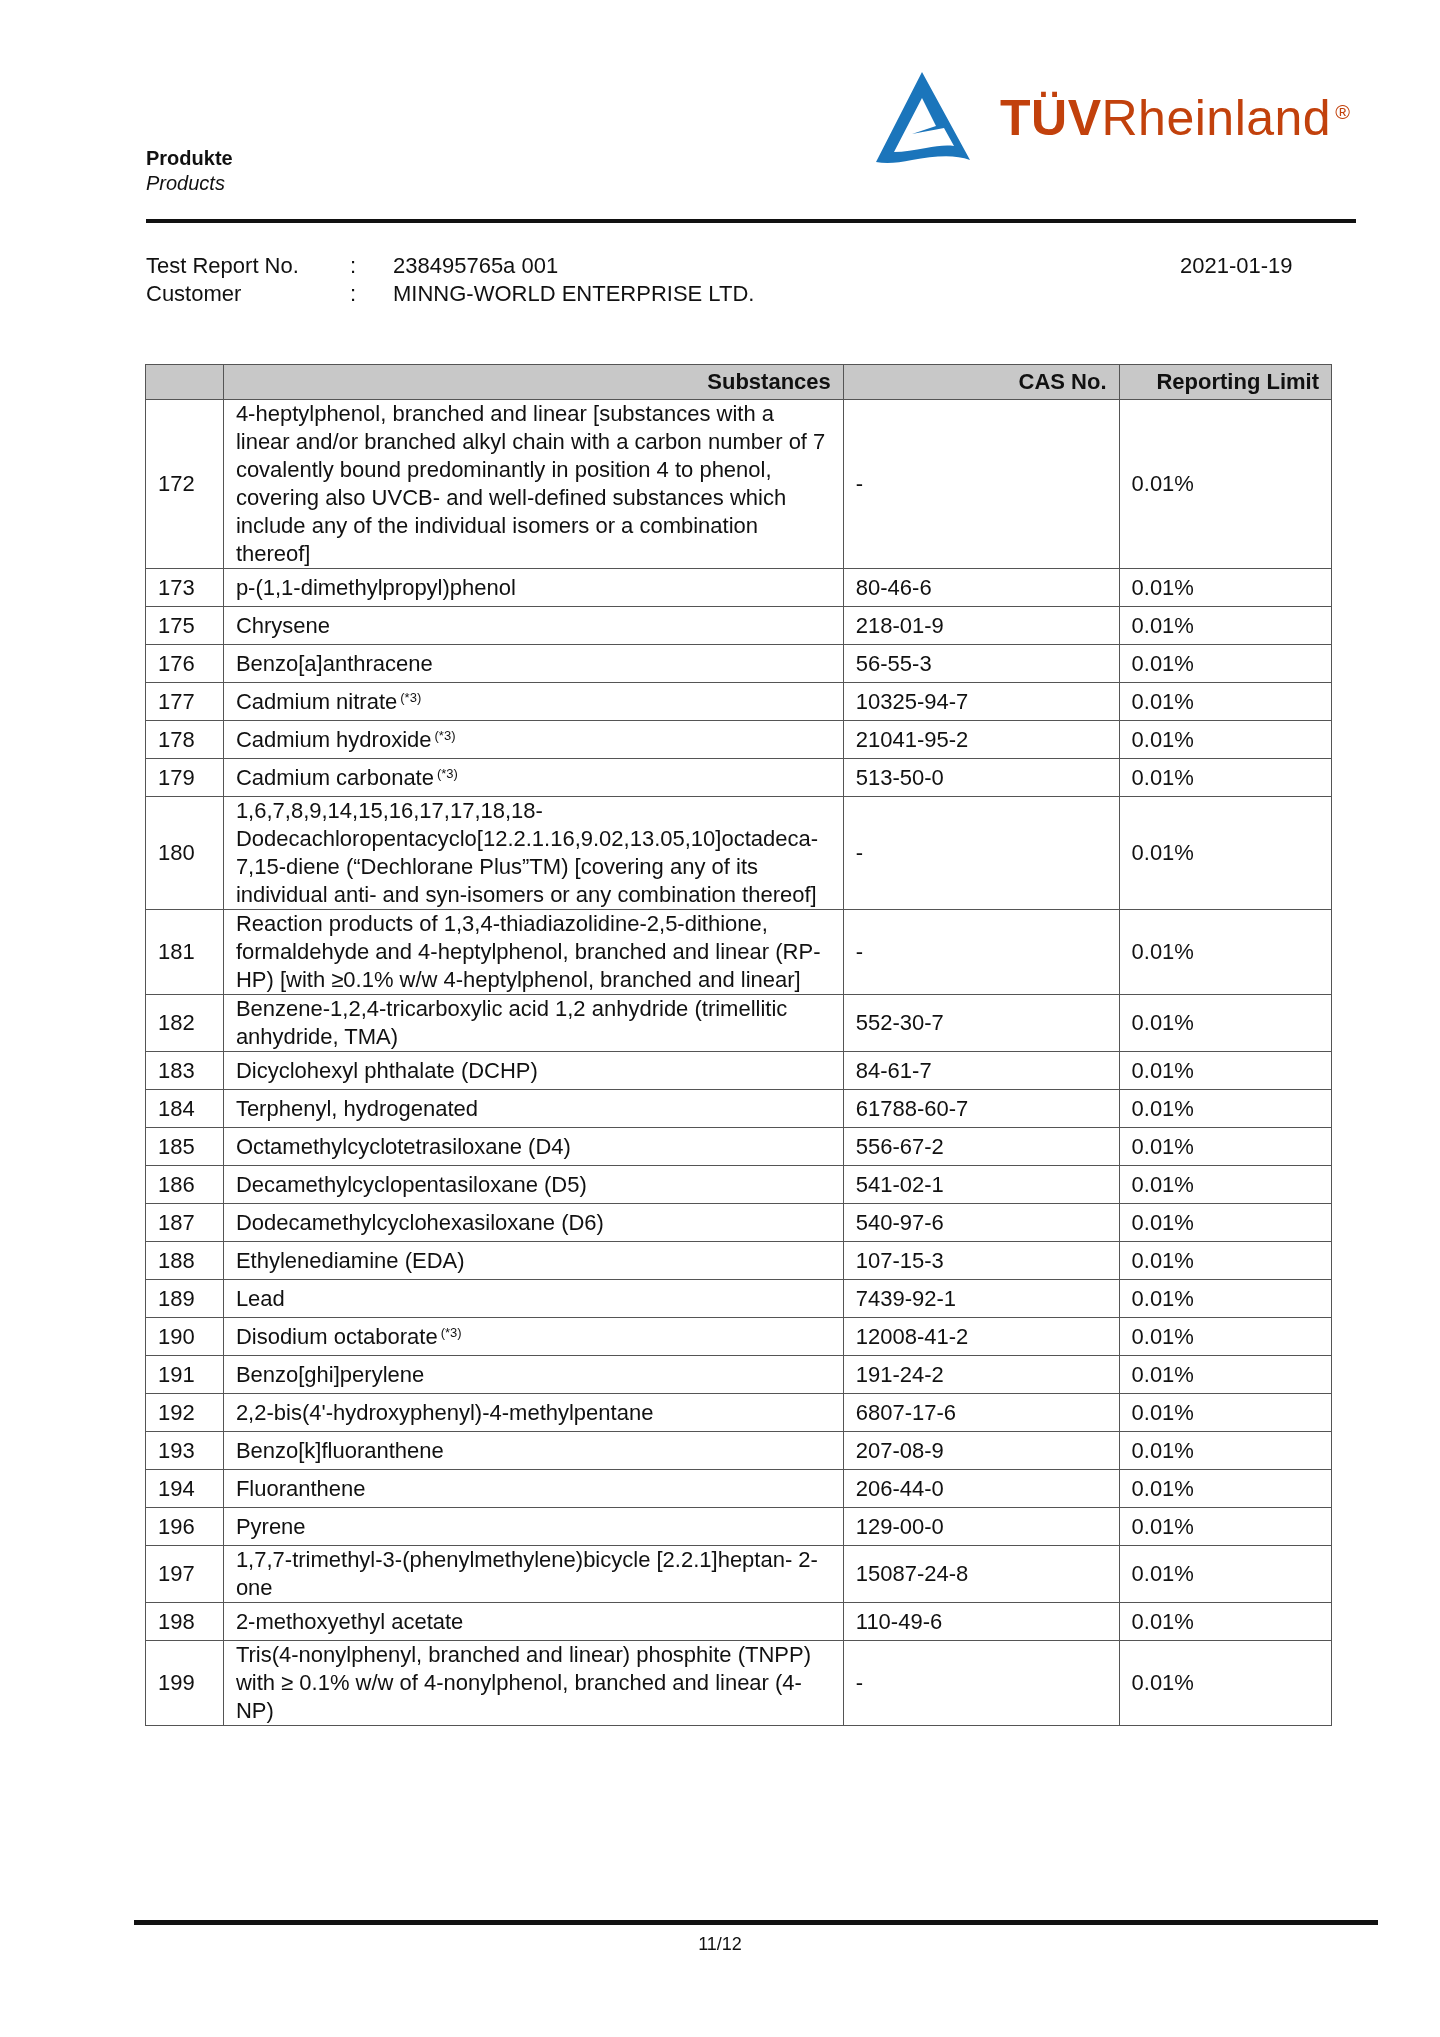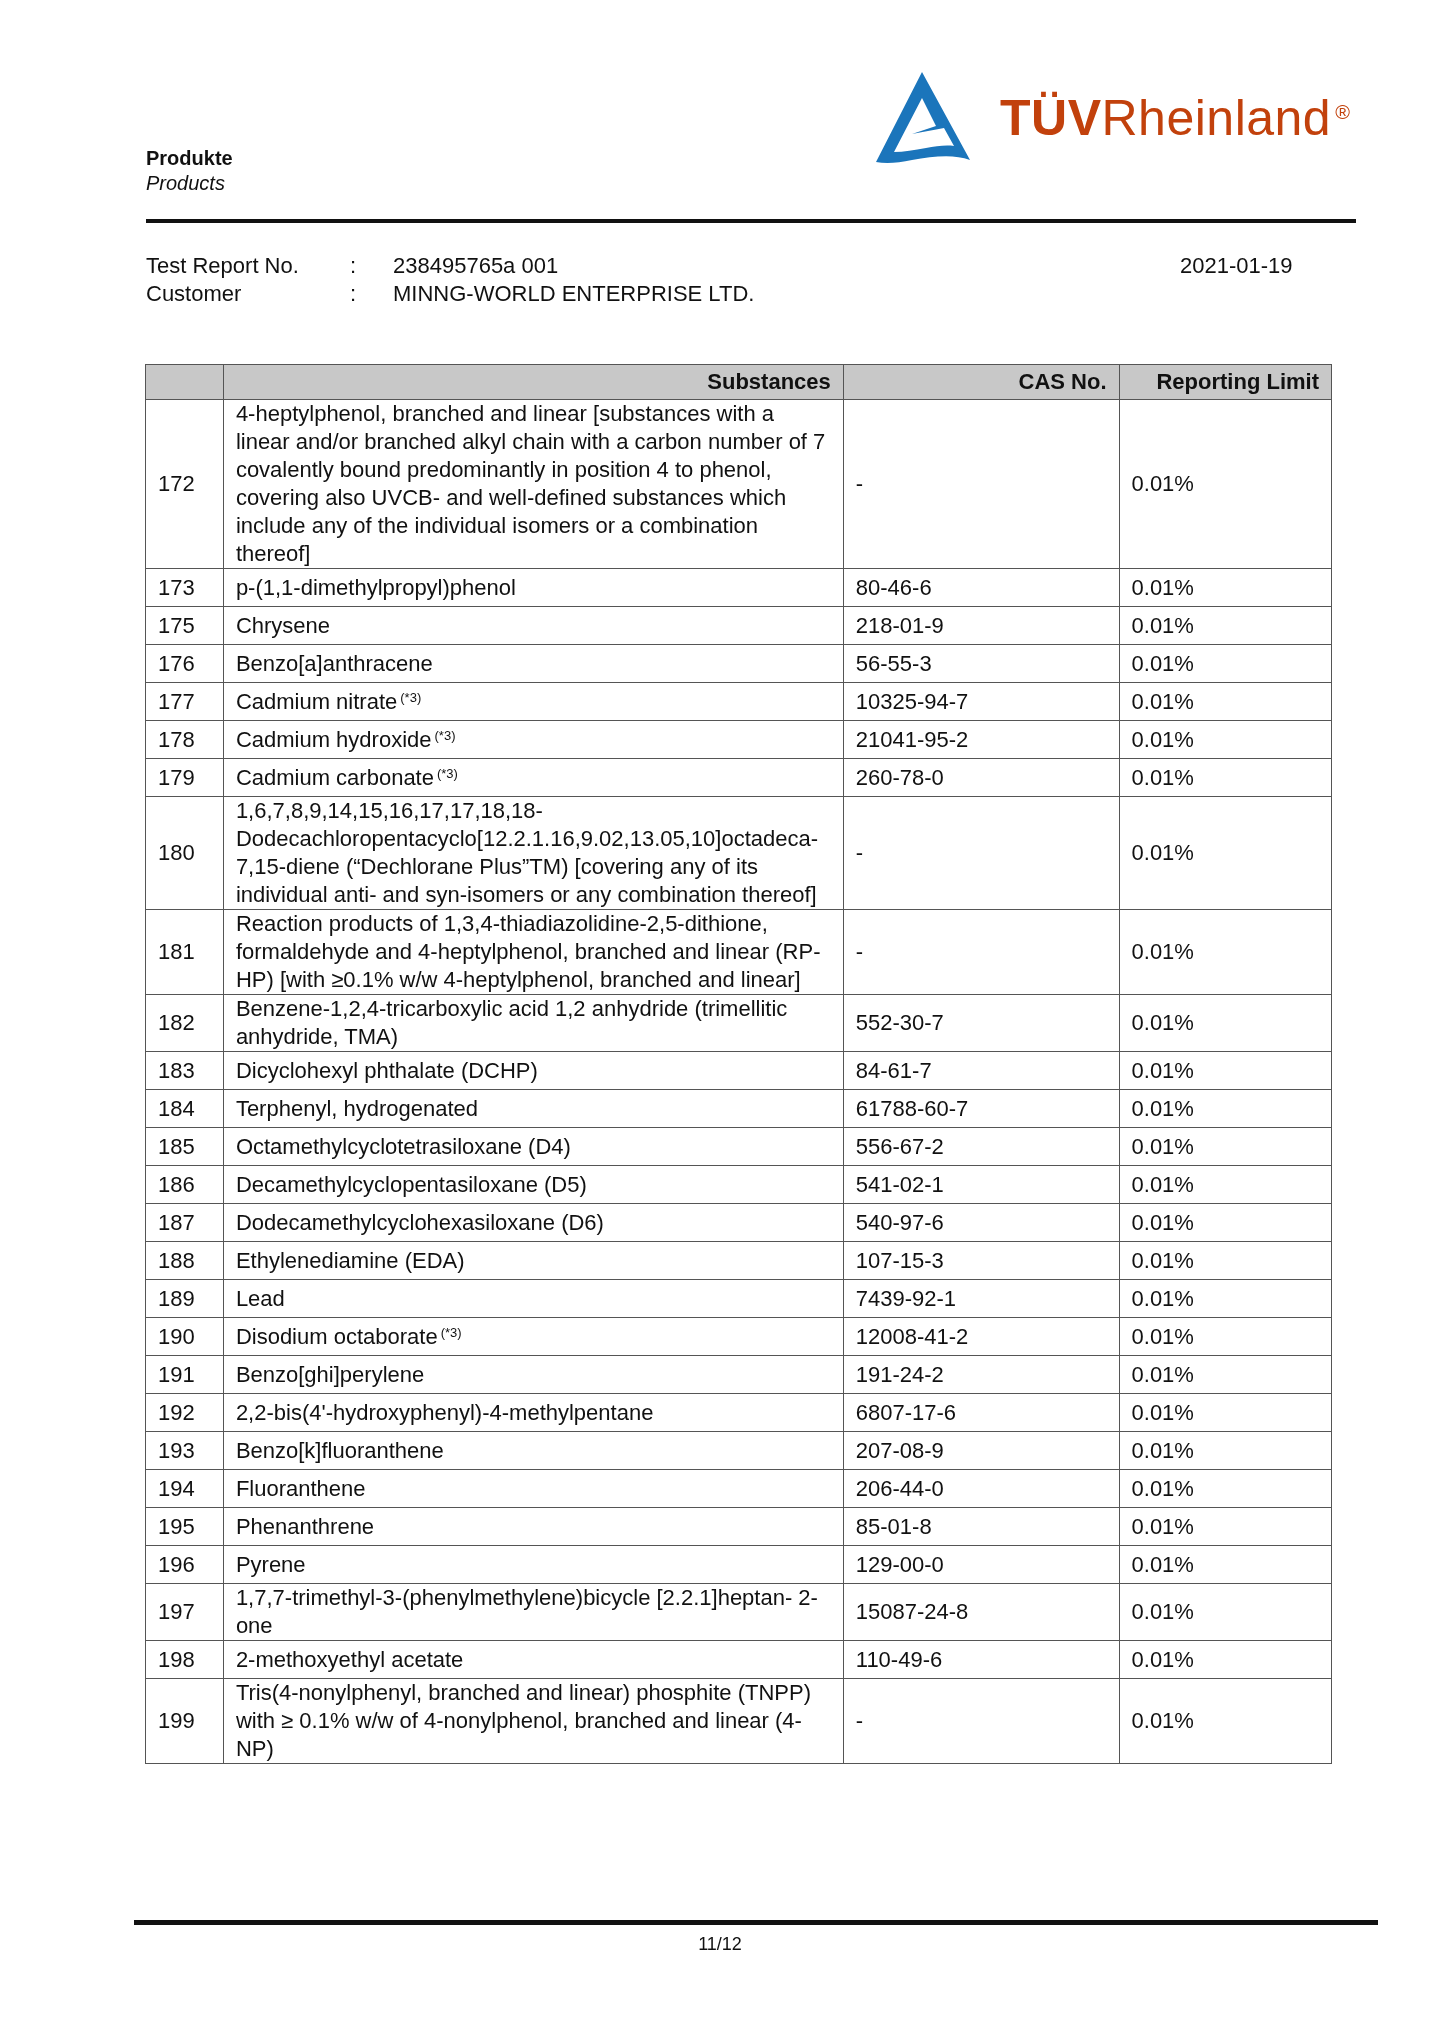--- a/index.html
+++ b/index.html
@@ -108,21 +108,21 @@
       </tr>
       <tr>
         <td class="c-no">178</td>
         <td class="c-sub"><span>Cadmium hydroxide</span><sup class="note">(*3)</sup></td>
         <td class="c-cas">21041-95-2</td>
         <td class="c-lim">0.01%</td>
       </tr>
       <tr>
         <td class="c-no">179</td>
         <td class="c-sub"><span>Cadmium carbonate</span><sup class="note">(*3)</sup></td>
-        <td class="c-cas">260-78-0</td>
+        <td class="c-cas">513-50-0</td>
         <td class="c-lim">0.01%</td>
       </tr>
       <tr>
         <td class="c-no">180</td>
         <td class="c-sub"><span>1,6,7,8,9,14,15,16,17,17,18,18-Dodecachloropentacyclo[12.2.1.16,9.02,13.05,10]octadeca-7,15-diene (“Dechlorane Plus”TM) [covering any of its individual anti- and syn-isomers or any combination thereof]</span></td>
         <td class="c-cas">-</td>
         <td class="c-lim">0.01%</td>
       </tr>
       <tr>
         <td class="c-no">181</td>
@@ -202,26 +202,20 @@
         <td class="c-cas">207-08-9</td>
         <td class="c-lim">0.01%</td>
       </tr>
       <tr>
         <td class="c-no">194</td>
         <td class="c-sub"><span>Fluoranthene</span></td>
         <td class="c-cas">206-44-0</td>
         <td class="c-lim">0.01%</td>
       </tr>
       <tr>
-        <td class="c-no">195</td>
-        <td class="c-sub"><span>Phenanthrene</span></td>
-        <td class="c-cas">85-01-8</td>
-        <td class="c-lim">0.01%</td>
-      </tr>
-      <tr>
         <td class="c-no">196</td>
         <td class="c-sub"><span>Pyrene</span></td>
         <td class="c-cas">129-00-0</td>
         <td class="c-lim">0.01%</td>
       </tr>
       <tr>
         <td class="c-no">197</td>
         <td class="c-sub"><span>1,7,7-trimethyl-3-(phenylmethylene)bicycle [2.2.1]heptan- 2-one</span></td>
         <td class="c-cas">15087-24-8</td>
         <td class="c-lim">0.01%</td>

